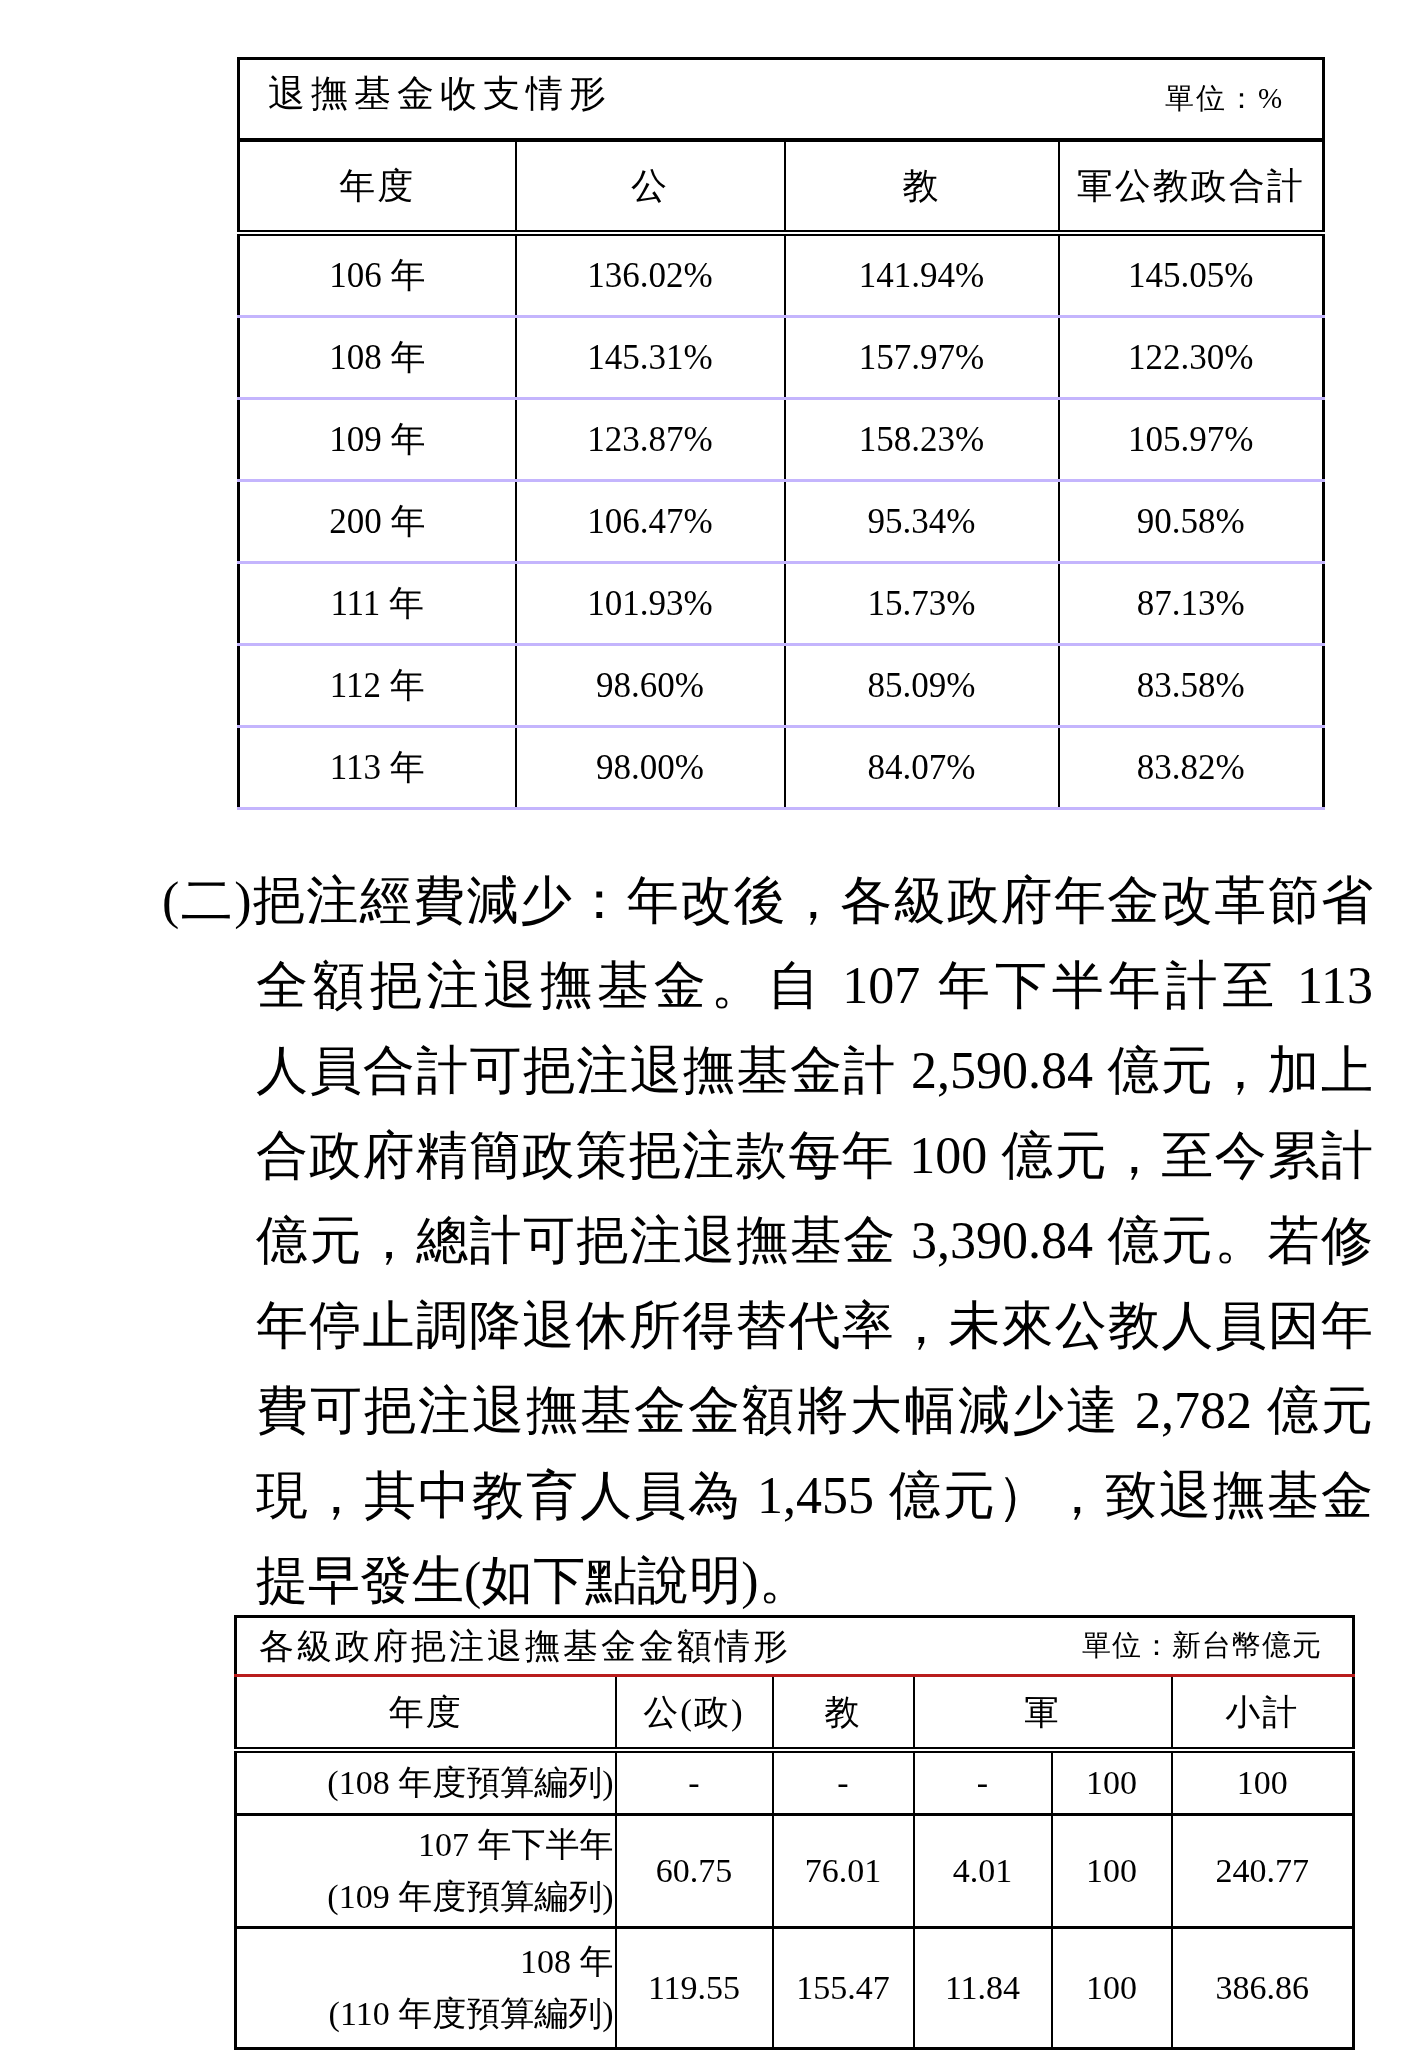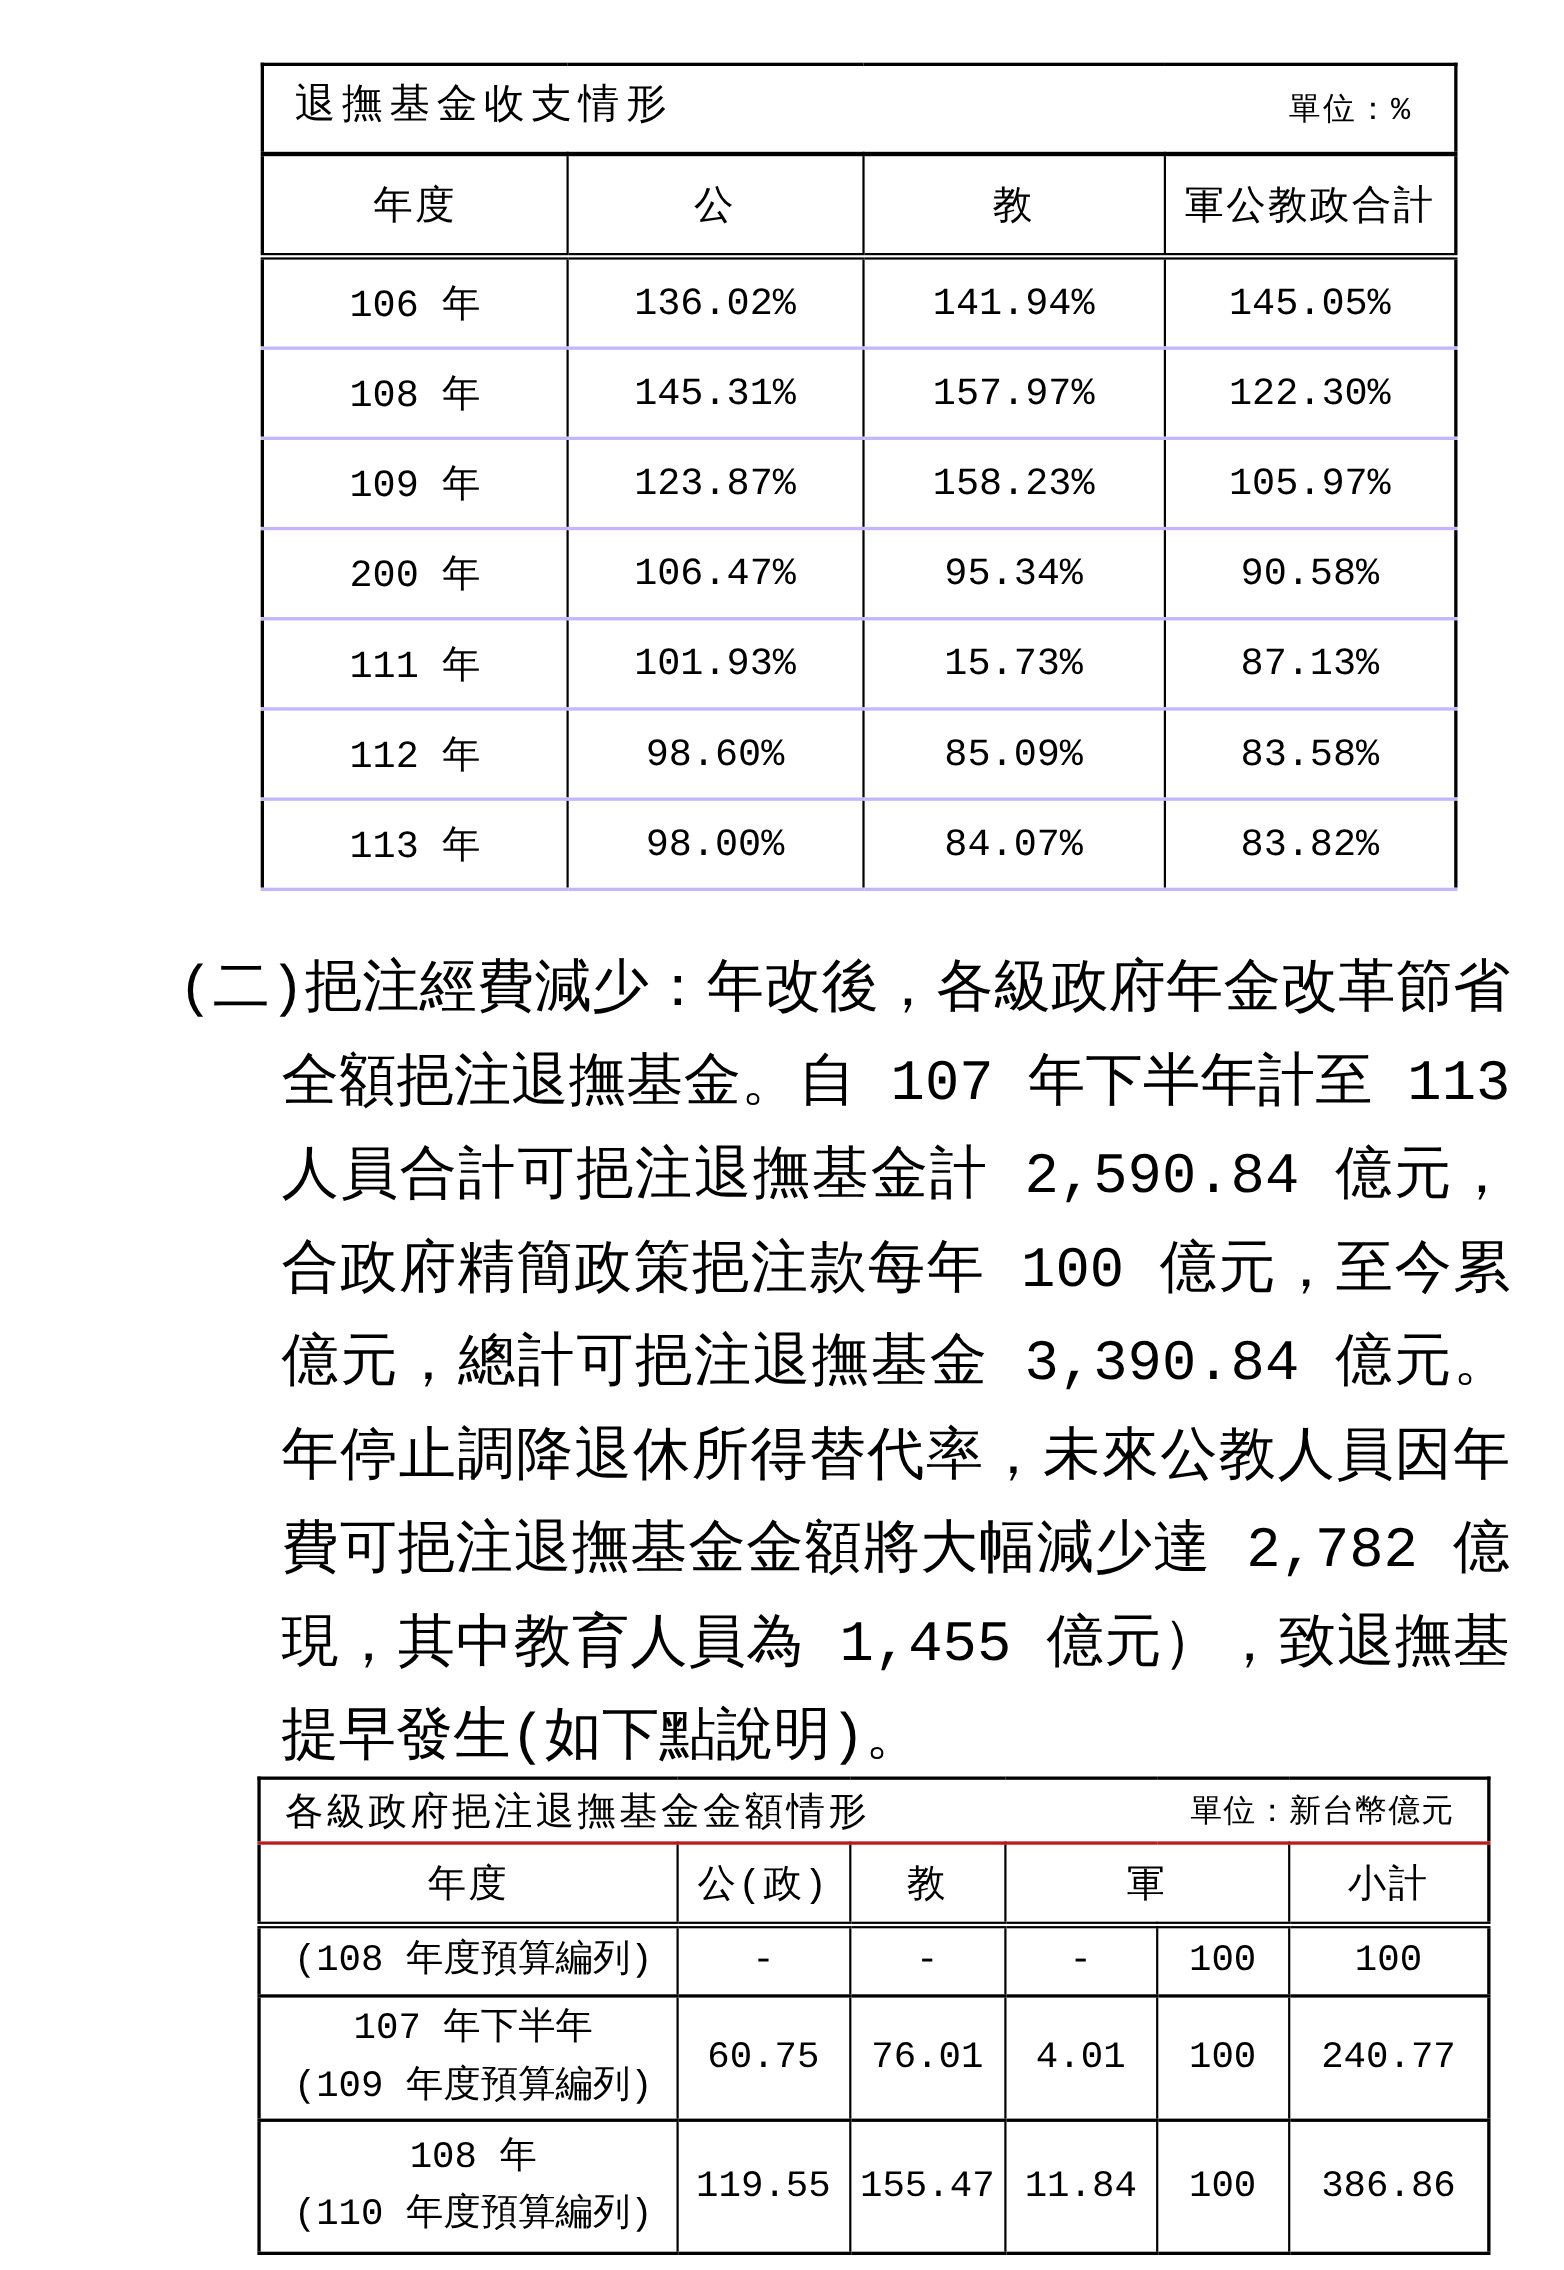--- a/index.html
+++ b/index.html
@@ -2,21 +2,21 @@
 <html><head>
 <meta charset="utf-8">
 <style>
   html, body { margin: 0; padding: 0; }
   .page {
     position: relative;
     width: 1422px;
     height: 2064px;
     background: #ffffff;
     color: #000000;
-    font-family: Liberation Mono, monospace;
+    font-family: Liberation Serif, serif;
     overflow: hidden;
   }
 
   
   table.t1 {
     position: absolute;
     left: 237px;
     top: 57px;
     width: 1085px;
     border-collapse: collapse;
@@ -75,21 +75,21 @@
     justify-content: space-between;
     align-items: center;
     padding: 2px 30px 2px 22px;
   }
   .t2 .tbl-title { font-size: 35px; letter-spacing: 3px; }
   .t2 .tbl-unit  { font-size: 29px; letter-spacing: 1px; }
   .t2 .head td { height: 68px; font-size: 35px; border-bottom: 6px double #000; letter-spacing: 2px; }
   .t2 .r1 td { height: 58px; border-bottom: 3px solid #000; }
   .t2 .r2 td { height: 108px; border-bottom: 3px solid #000; }
   .t2 .r3 td { height: 116px; border-bottom: 3px solid #000; }
-  .t2 .lbl { text-align: center; padding-left: 10px; }
+  .t2 .lbl { text-align: right; padding-left: 10px; }
   .t2 .lbl .lline { line-height: 52px; font-size: 34px; }
 </style>
 </head>
 <body>
 
 <div class="page">
 
   <table class="t1">
     <colgroup>
       <col style="width:277px">

